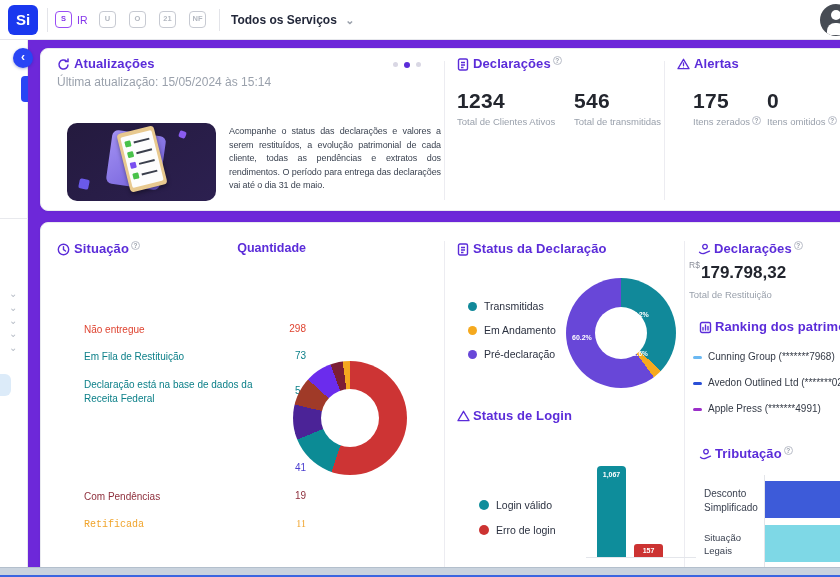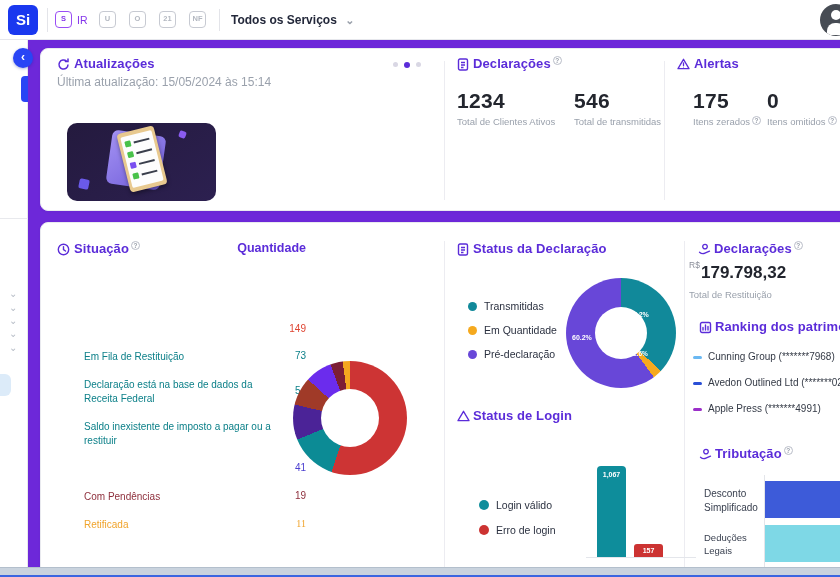--- a/index.html
+++ b/index.html
@@ -98,20 +98,21 @@
           <div class="abs" style="left:3px;top:27px;width:6px;height:6px;background:#7a4ff0;border-radius:1px"></div>
             <div class="abs" style="left:12px;top:29px;width:16px;height:2px;background:#3a3f4c"></div>
           <div class="abs" style="left:3px;top:38px;width:6px;height:6px;background:#49c24a;border-radius:1px"></div>
             <div class="abs" style="left:12px;top:40px;width:16px;height:2px;background:#3a3f4c"></div>
         </div>
       </div>
       <div class="abs" style="left:12px;top:56px;width:10px;height:10px;background:#6a5ae8;border-radius:2px;transform:rotate(12deg)"></div>
       <div class="abs" style="left:112px;top:8px;width:7px;height:7px;background:#8a5cf0;border-radius:2px;transform:rotate(20deg)"></div>
     </div>
 
+    <div class="abs" style="left:188px;top:76px;width:212px;font-size:9px;line-height:1.5;color:#3c4452;text-align:justify;letter-spacing:-0.1px">Acompanhe o status das declarações e valores a serem restituídos, a evolução patrimonial de cada cliente, todas as pendências e extratos dos rendimentos. O período para entrega das declarações vai até o dia 31 de maio.</div>
 
     <span class="icon" style="left:416px;top:9px">
       <svg width="12" height="13" viewBox="0 0 12 13" fill="none" stroke="#5b2cd9" stroke-width="1.4">
           <rect x="1.5" y="1" width="9" height="11" rx="1.5"></rect>
           <path d="M4 4.5h4M4 7h4M4 9.5h2.5"></path>
         </svg>
     </span>
     <div class="ttl abs" style="left:432px;top:7px"><span>Declarações</span><span class="sup">?</span></div>
     <div class="statv abs" style="left:416px;top:40px">1234</div>
     <div class="statl abs" style="left:416px;top:67px">Total de Clientes Ativos</div>
@@ -138,47 +139,47 @@
 
     <span class="icon" style="left:16px;top:20px">
       <svg width="13" height="13" viewBox="0 0 13 13" fill="none" stroke="#5b2cd9" stroke-width="1.4">
           <circle cx="6.5" cy="6.5" r="5.2"></circle>
           <path d="M6.5 3.6v3l2 1.4" stroke-linecap="round"></path>
         </svg>
     </span>
     <div class="ttl abs" style="left:33px;top:18px"><span>Situação</span><span class="sup">?</span></div>
     <div class="abs" style="left:175px;top:18px;width:90px;text-align:right;font-size:12.5px;font-weight:bold;color:#5b2cd9">Quantidade</div>
 
-    <div class="row-val" style="left: 222px; top: 100px; color: rgb(223, 68, 49);">149</div>
+    <div class="row-label" style="left: 43px; top: 100px; color: rgb(223, 68, 49);">Não entregue</div>
+    <div class="row-val" style="left: 222px; top: 100px; color: rgb(223, 68, 49);">298</div>
     <div class="row-label" style="left: 43px; top: 127px; color: rgb(13, 128, 137);">Em Fila de Restituição</div>
     <div class="row-val" style="left: 222px; top: 127px; color: rgb(13, 128, 137);">73</div>
     <div class="row-label" style="left: 43px; top: 155px; color: rgb(13, 128, 137);">Declaração está na base de dados da Receita Federal</div>
     <div class="row-val" style="left: 222px; top: 162px; color: rgb(13, 128, 137);">54</div>
-    <div class="row-label" style="left: 43px; top: 197px; color: rgb(13, 128, 137);">Saldo inexistente de imposto a pagar ou a restituir</div>
     <div class="row-val" style="left: 222px; top: 204px; color: rgb(13, 128, 137);">43</div>
     <div class="row-val" style="left: 222px; top: 239px; color: rgb(75, 63, 207);">41</div>
     <div class="row-label" style="left: 43px; top: 267px; color: rgb(142, 47, 60);">Com Pendências</div>
     <div class="row-val" style="left: 222px; top: 267px; color: rgb(142, 47, 60);">19</div>
-    <div class="row-label" style="left: 43px; top: 295px; color: rgb(240, 164, 44);">Retificada</div>
+    <div class="row-label" style="left: 43px; top: 295px; color: rgb(240, 164, 44); font-family: Liberation Mono, monospace;">Retificada</div>
     <div class="row-val" style="left: 222px; top: 295px; color: rgb(240, 164, 44); font-family: Liberation Serif, serif;">11</div>
 
     <div class="donut" style="left: 252px; top: 138px; width: 114px; height: 114px; background: conic-gradient(rgb(205, 52, 52) 0deg, rgb(205, 52, 52) 199.035deg, rgb(12, 139, 149) 199.035deg, rgb(12, 139, 149) 247.792deg, rgb(75, 35, 151) 247.792deg, rgb(75, 35, 151) 283.859deg, rgb(160, 58, 40) 283.859deg, rgb(160, 58, 40) 312.579deg, rgb(107, 44, 237) 312.579deg, rgb(107, 44, 237) 339.963deg, rgb(124, 30, 53) 339.963deg, rgb(124, 30, 53) 352.653deg, rgb(244, 167, 31) 352.653deg, rgb(244, 167, 31) 360deg);"></div>
     <div class="hole" style="left:280px;top:166px;width:58px;height:58px"></div>
 
     <span class="icon" style="left:416px;top:20px">
       <svg width="12" height="13" viewBox="0 0 12 13" fill="none" stroke="#5b2cd9" stroke-width="1.4">
           <rect x="1.5" y="1" width="9" height="11" rx="1.5"></rect>
           <path d="M4 4.5h4M4 7h4M4 9.5h2.5"></path>
         </svg>
     </span>
     <div class="ttl abs" style="left:432px;top:18px">Status da Declaração</div>
     <span class="dotc" style="left: 427px; top: 79px; width: 9px; height: 9px; background: rgb(17, 137, 154);"></span>
     <div class="legend-t" style="left:443px;top:77px">Transmitidas</div>
     <span class="dotc" style="left: 427px; top: 103px; width: 9px; height: 9px; background: rgb(245, 169, 30);"></span>
-    <div class="legend-t" style="left:443px;top:101px">Em Quantidade</div>
+    <div class="legend-t" style="left:443px;top:101px">Em Andamento</div>
     <span class="dotc" style="left: 427px; top: 127px; width: 9px; height: 9px; background: rgb(104, 71, 216);"></span>
     <div class="legend-t" style="left:443px;top:125px">Pré-declaração</div>
 
     <div class="donut" style="left: 525px; top: 55px; width: 110px; height: 110px; background: conic-gradient(rgb(17, 137, 154) 0deg, rgb(17, 137, 154) 133.92deg, rgb(245, 169, 30) 133.92deg, rgb(245, 169, 30) 143.28deg, rgb(104, 71, 216) 143.28deg, rgb(104, 71, 216) 360deg);"></div>
     <div class="hole" style="left:554px;top:84px;width:52px;height:52px"></div>
     <div class="slabel" style="left:588px;top:88px;font-size:7px">37.2%</div>
     <div class="slabel" style="left:531px;top:111px;font-size:7px">60.2%</div>
     <div class="slabel" style="left:592px;top:127px;font-size:6.5px">2.6%</div>
 
     <span class="icon" style="left:416px;top:187px">
@@ -229,19 +230,19 @@
     <span class="icon" style="left:658px;top:225px">
       <svg width="13" height="13" viewBox="0 0 13 13" fill="none" stroke="#5b2cd9" stroke-width="1.3">
           <circle cx="7" cy="3.6" r="2.3"></circle>
           <path d="M1.5 9.2c1.8 1.6 3.6 1.8 5.4 1l4.6-2" stroke-linecap="round"></path>
         </svg>
     </span>
     <div class="ttl abs" style="left:674px;top:223px"><span>Tributação</span><span class="sup">?</span></div>
     <div class="abs" style="left:723px;top:252px;width:1px;height:96px;background:#e3e5ea"></div>
     <div class="abs" style="left:663px;top:264px;width:58px;font-size:10px;line-height:1.4;color:#3a4150">Desconto Simplificado</div>
     <div class="abs" style="left: 724px; top: 258px; width: 128px; height: 37px; background: rgb(61, 91, 217);"></div>
-    <div class="abs" style="left:663px;top:308px;width:58px;font-size:9.5px;line-height:1.4;color:#3a4150">Deduções Legais</div>
+    <div class="abs" style="left:663px;top:308px;width:58px;font-size:9.5px;line-height:1.4;color:#3a4150">Situação Legais</div>
     <div class="abs" style="left: 724px; top: 302px; width: 128px; height: 37px; background: rgb(126, 216, 230);"></div>
   </div>
 
   <div class="abs" style="left:0;top:567px;width:840px;height:8px;background:#c9d3de;border-top:1px solid #b3bfcc;z-index:50"></div>
   <div class="abs" style="left:0;top:575px;width:840px;height:2px;background:#3b66e0;z-index:50"></div>
 </div>
 
 </body></html>

